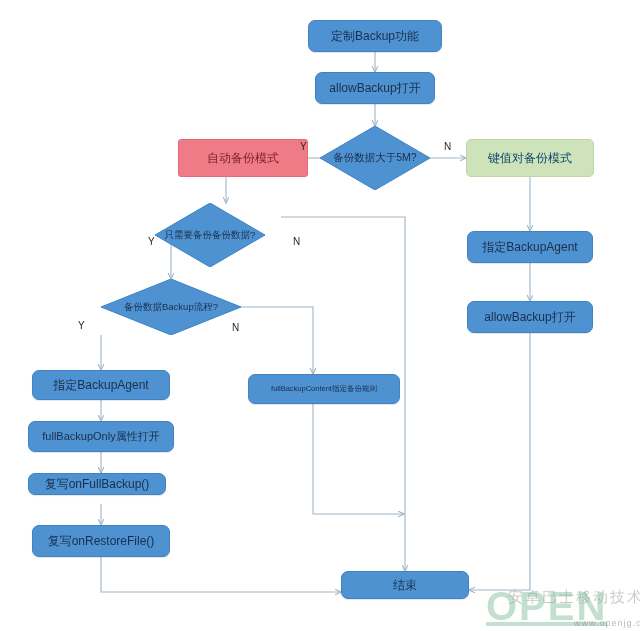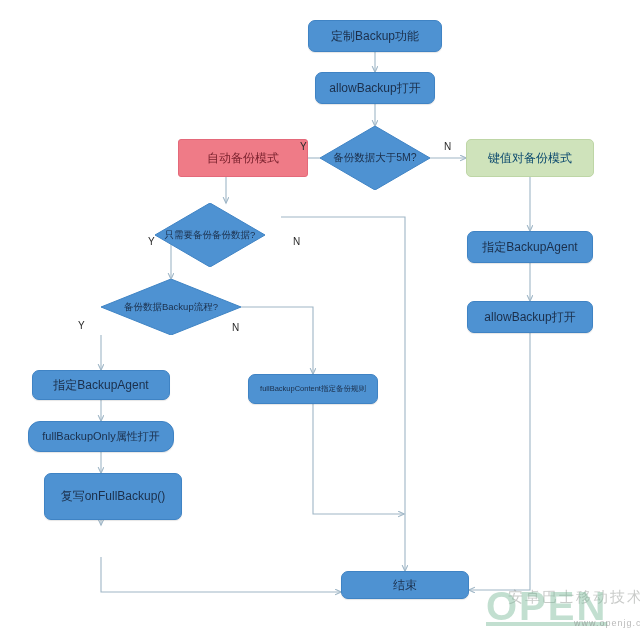--- a/index.html
+++ b/index.html
@@ -210,30 +210,33 @@
     <div class="diamond-label tiny">
       <span>备份数据</span>
       <span>Backup流程?</span>
     </div>
   </div>
 
   <div class="node process" style="left:32px; top:370px; width:138px; height:30px;">
     <span>指定BackupAgent</span>
   </div>
 
-  <div class="node process" style="left:28px; top:421px; width:146px; height:31px; font-size:11px;border-radius:12px;">
+  <div class="node process" style="left:28px; top:421px; width:146px; height:31px; font-size:11px;">
     <span>fullBackupOnly属性打开</span>
   </div>
 
-  <div class="node process" style="left:44px; top:473px; width:138px; height:47px;">
+  <div class="node process" style="left:28px; top:473px; width:138px; height:22px;">
     <span>复写onFullBackup()</span>
   </div>
 
-
-  <div class="node process small-text" style="left:248px; top:374px; width:130px; height:30px;">
+  <div class="node process" style="left:32px; top:525px; width:138px; height:32px;">
+    <span>复写onRestoreFile()</span>
+  </div>
+
+  <div class="node process small-text" style="left:248px; top:374px; width:152px; height:30px;">
     <span>fullBackupContent指定备份规则</span>
   </div>
 
   <div class="node process" style="left:467px; top:231px; width:126px; height:32px;">
     <span>指定BackupAgent</span>
   </div>
 
   <div class="node process" style="left:467px; top:301px; width:126px; height:32px;">
     <span>allowBackup打开</span>
   </div>

